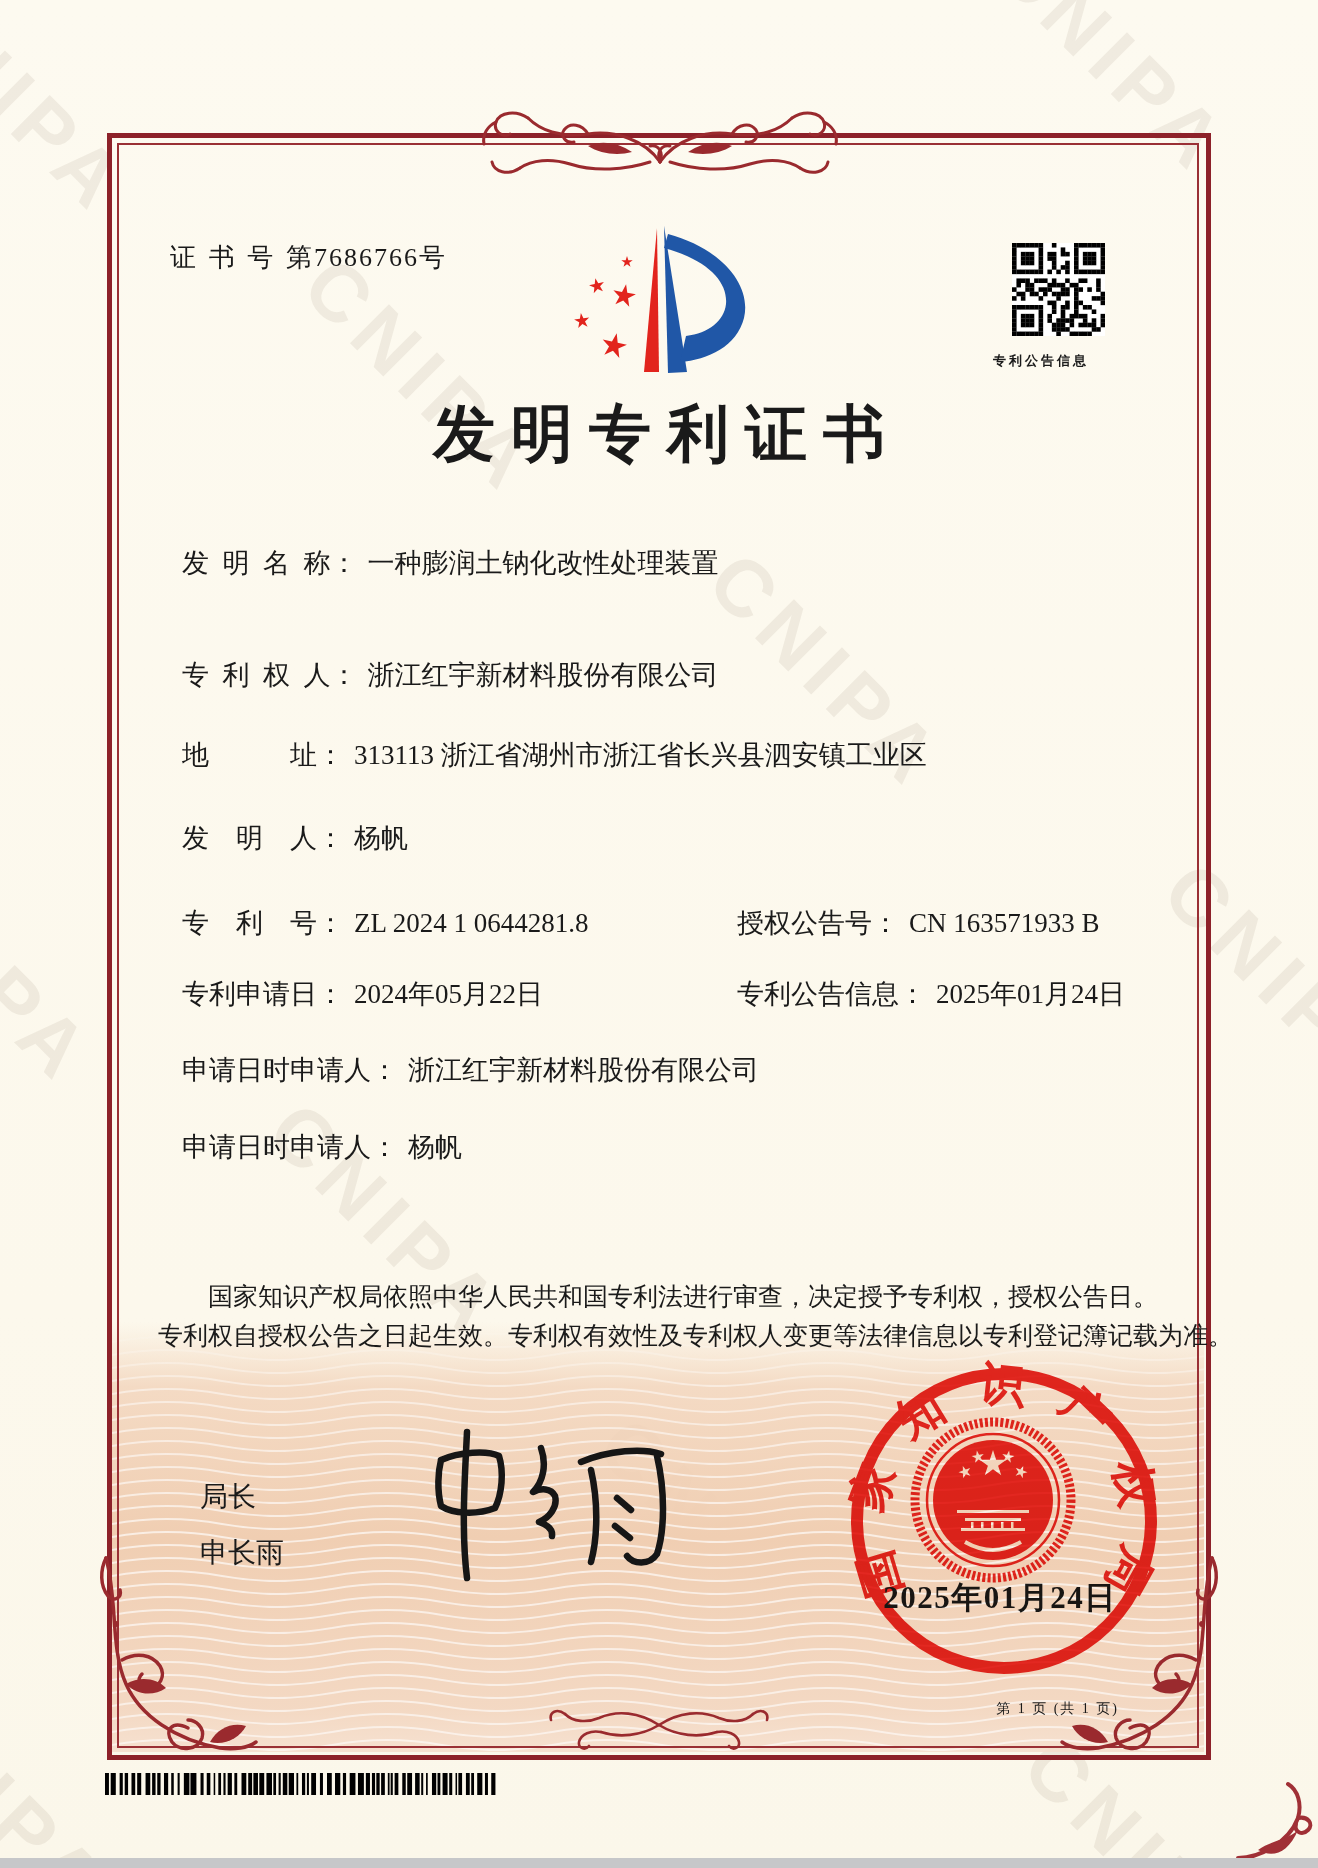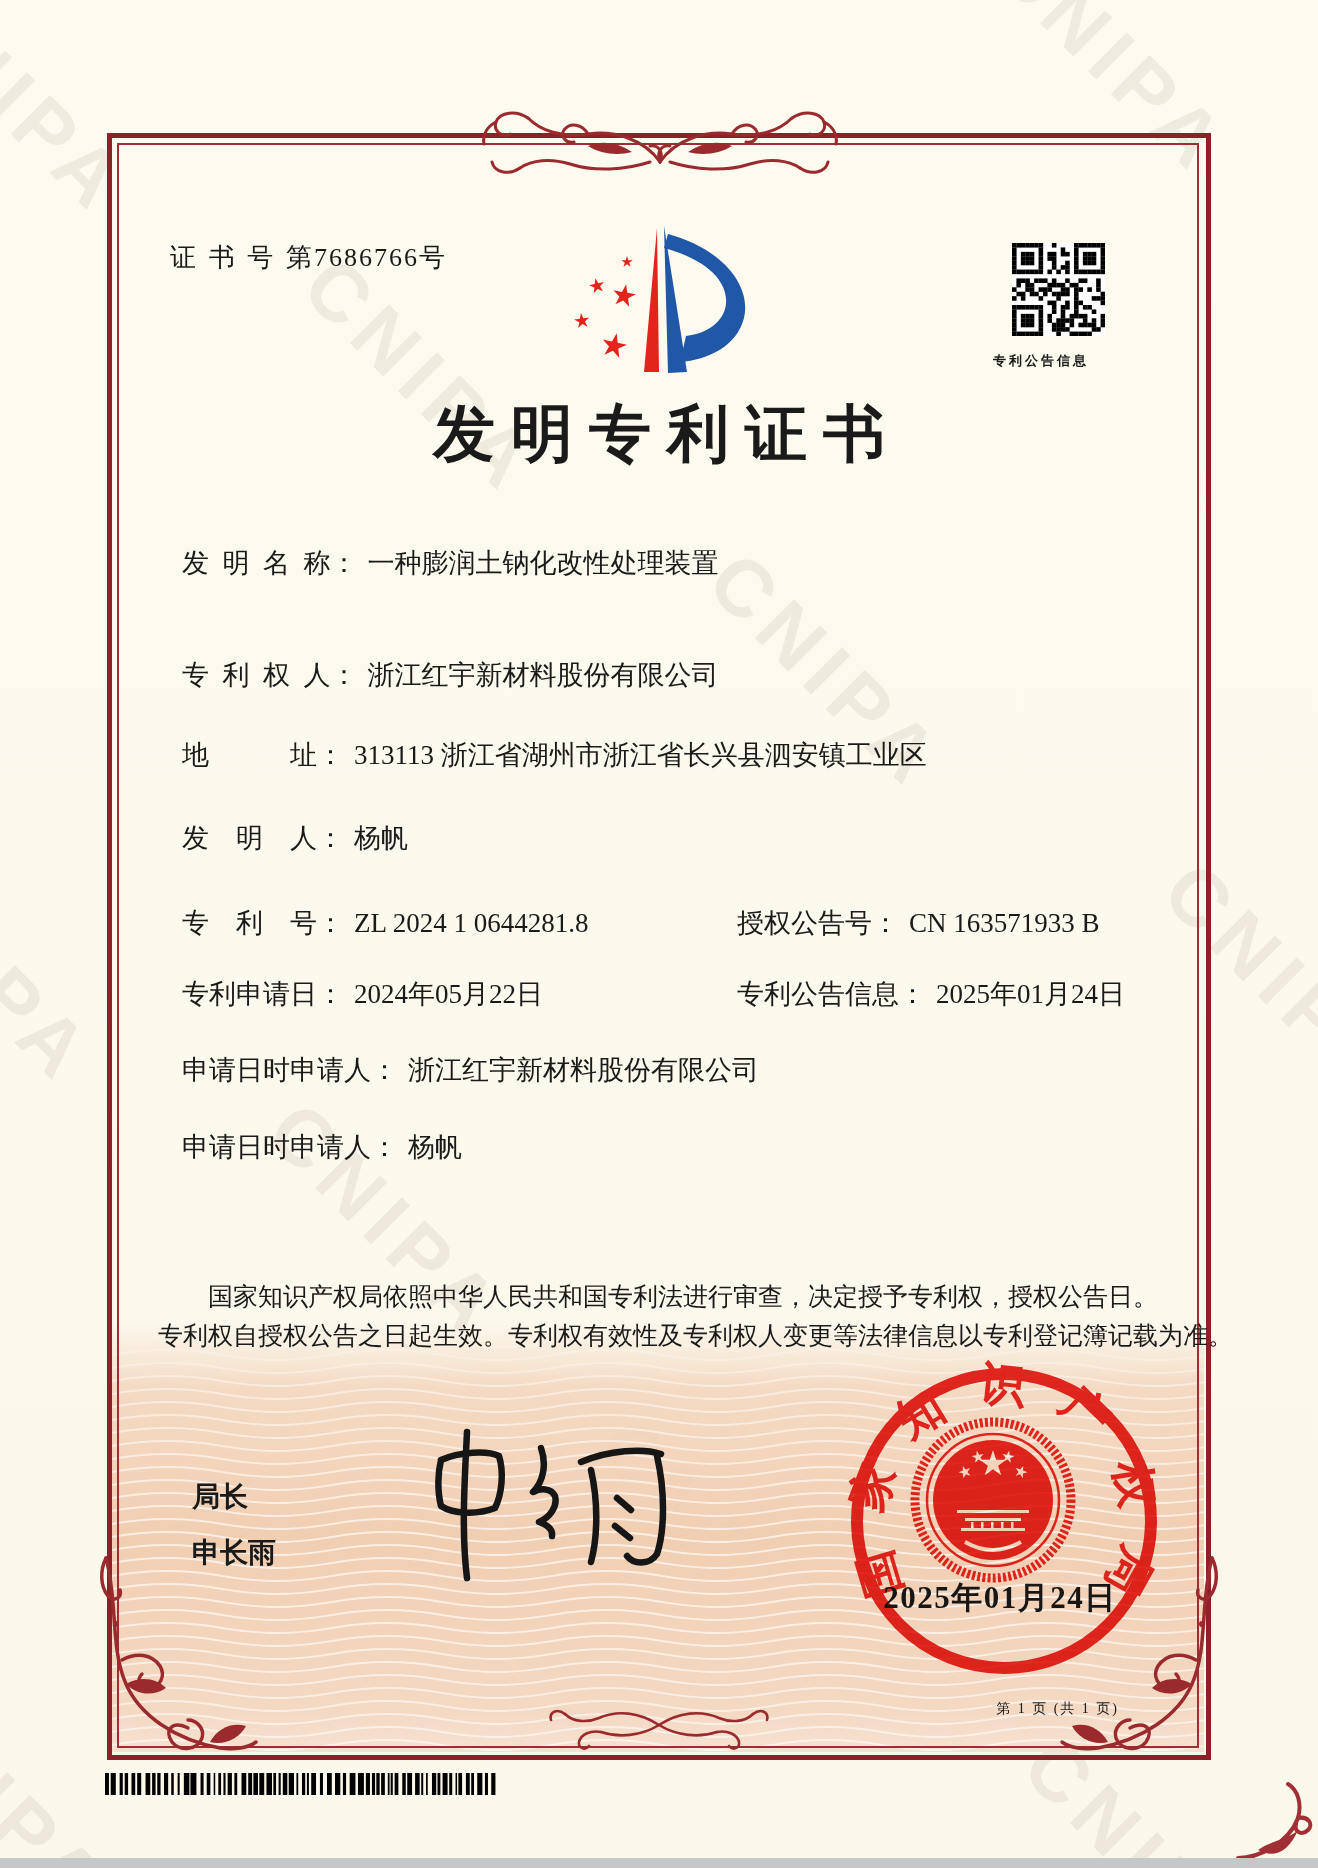--- a/index.html
+++ b/index.html
@@ -23,22 +23,22 @@
   .qr-wrap { left:1012px; top:243px; z-index:5; }
   .qr-caption { left:993px; top:352px; font-size:13px; font-weight:700; letter-spacing:3px; z-index:5; }
   .title { left:107px; top:392px; width:1104px; text-align:center; font-size:62px;
     font-weight:700; letter-spacing:16px; text-indent:16px; z-index:5; }
   .frow { position:absolute; left:182px; font-size:27px; white-space:nowrap; z-index:5; }
   .frow2 { left:737px; }
   .frow .val { margin-left:10px; }
   .statement { left:158px; top:1277px; width:1020px; font-size:25px; line-height:39px; z-index:5; }
   .statement .s1 { text-indent:50px; white-space:nowrap; }
   .statement .s2 { white-space:nowrap; }
-  .sig-label { position:absolute; left:192px; font-family:"Liberation Sans","DejaVu Sans",sans-serif;
-    font-weight:700; font-size:28px; z-index:5; }
+  .sig-label { position:absolute; left:200px; font-family:"Liberation Sans","DejaVu Sans",sans-serif;
+    font-weight:400; font-size:28px; z-index:5; }
   .footer { left:107px; top:1700px; width:1012px; text-align:right; font-size:14px;
     letter-spacing:2px; z-index:5; }
   .edge-strip { left:0; top:1858px; width:1318px; height:10px; background:#c6c7c9; z-index:8; }
   svg { display:block; }
   .orn { position:absolute; z-index:4; pointer-events:none; }
   .guilloche { position:absolute; left:112px; top:1322px; z-index:2; }
   .seal { position:absolute; left:844px; top:1358px; z-index:7; mix-blend-mode:multiply; opacity:0.97; }
   .sigsvg { position:absolute; left:395px; top:1420px; z-index:6; }
   .logo { position:absolute; left:560px; top:222px; z-index:5; }
   .barcode { position:absolute; left:105px; top:1773px; z-index:5; }

